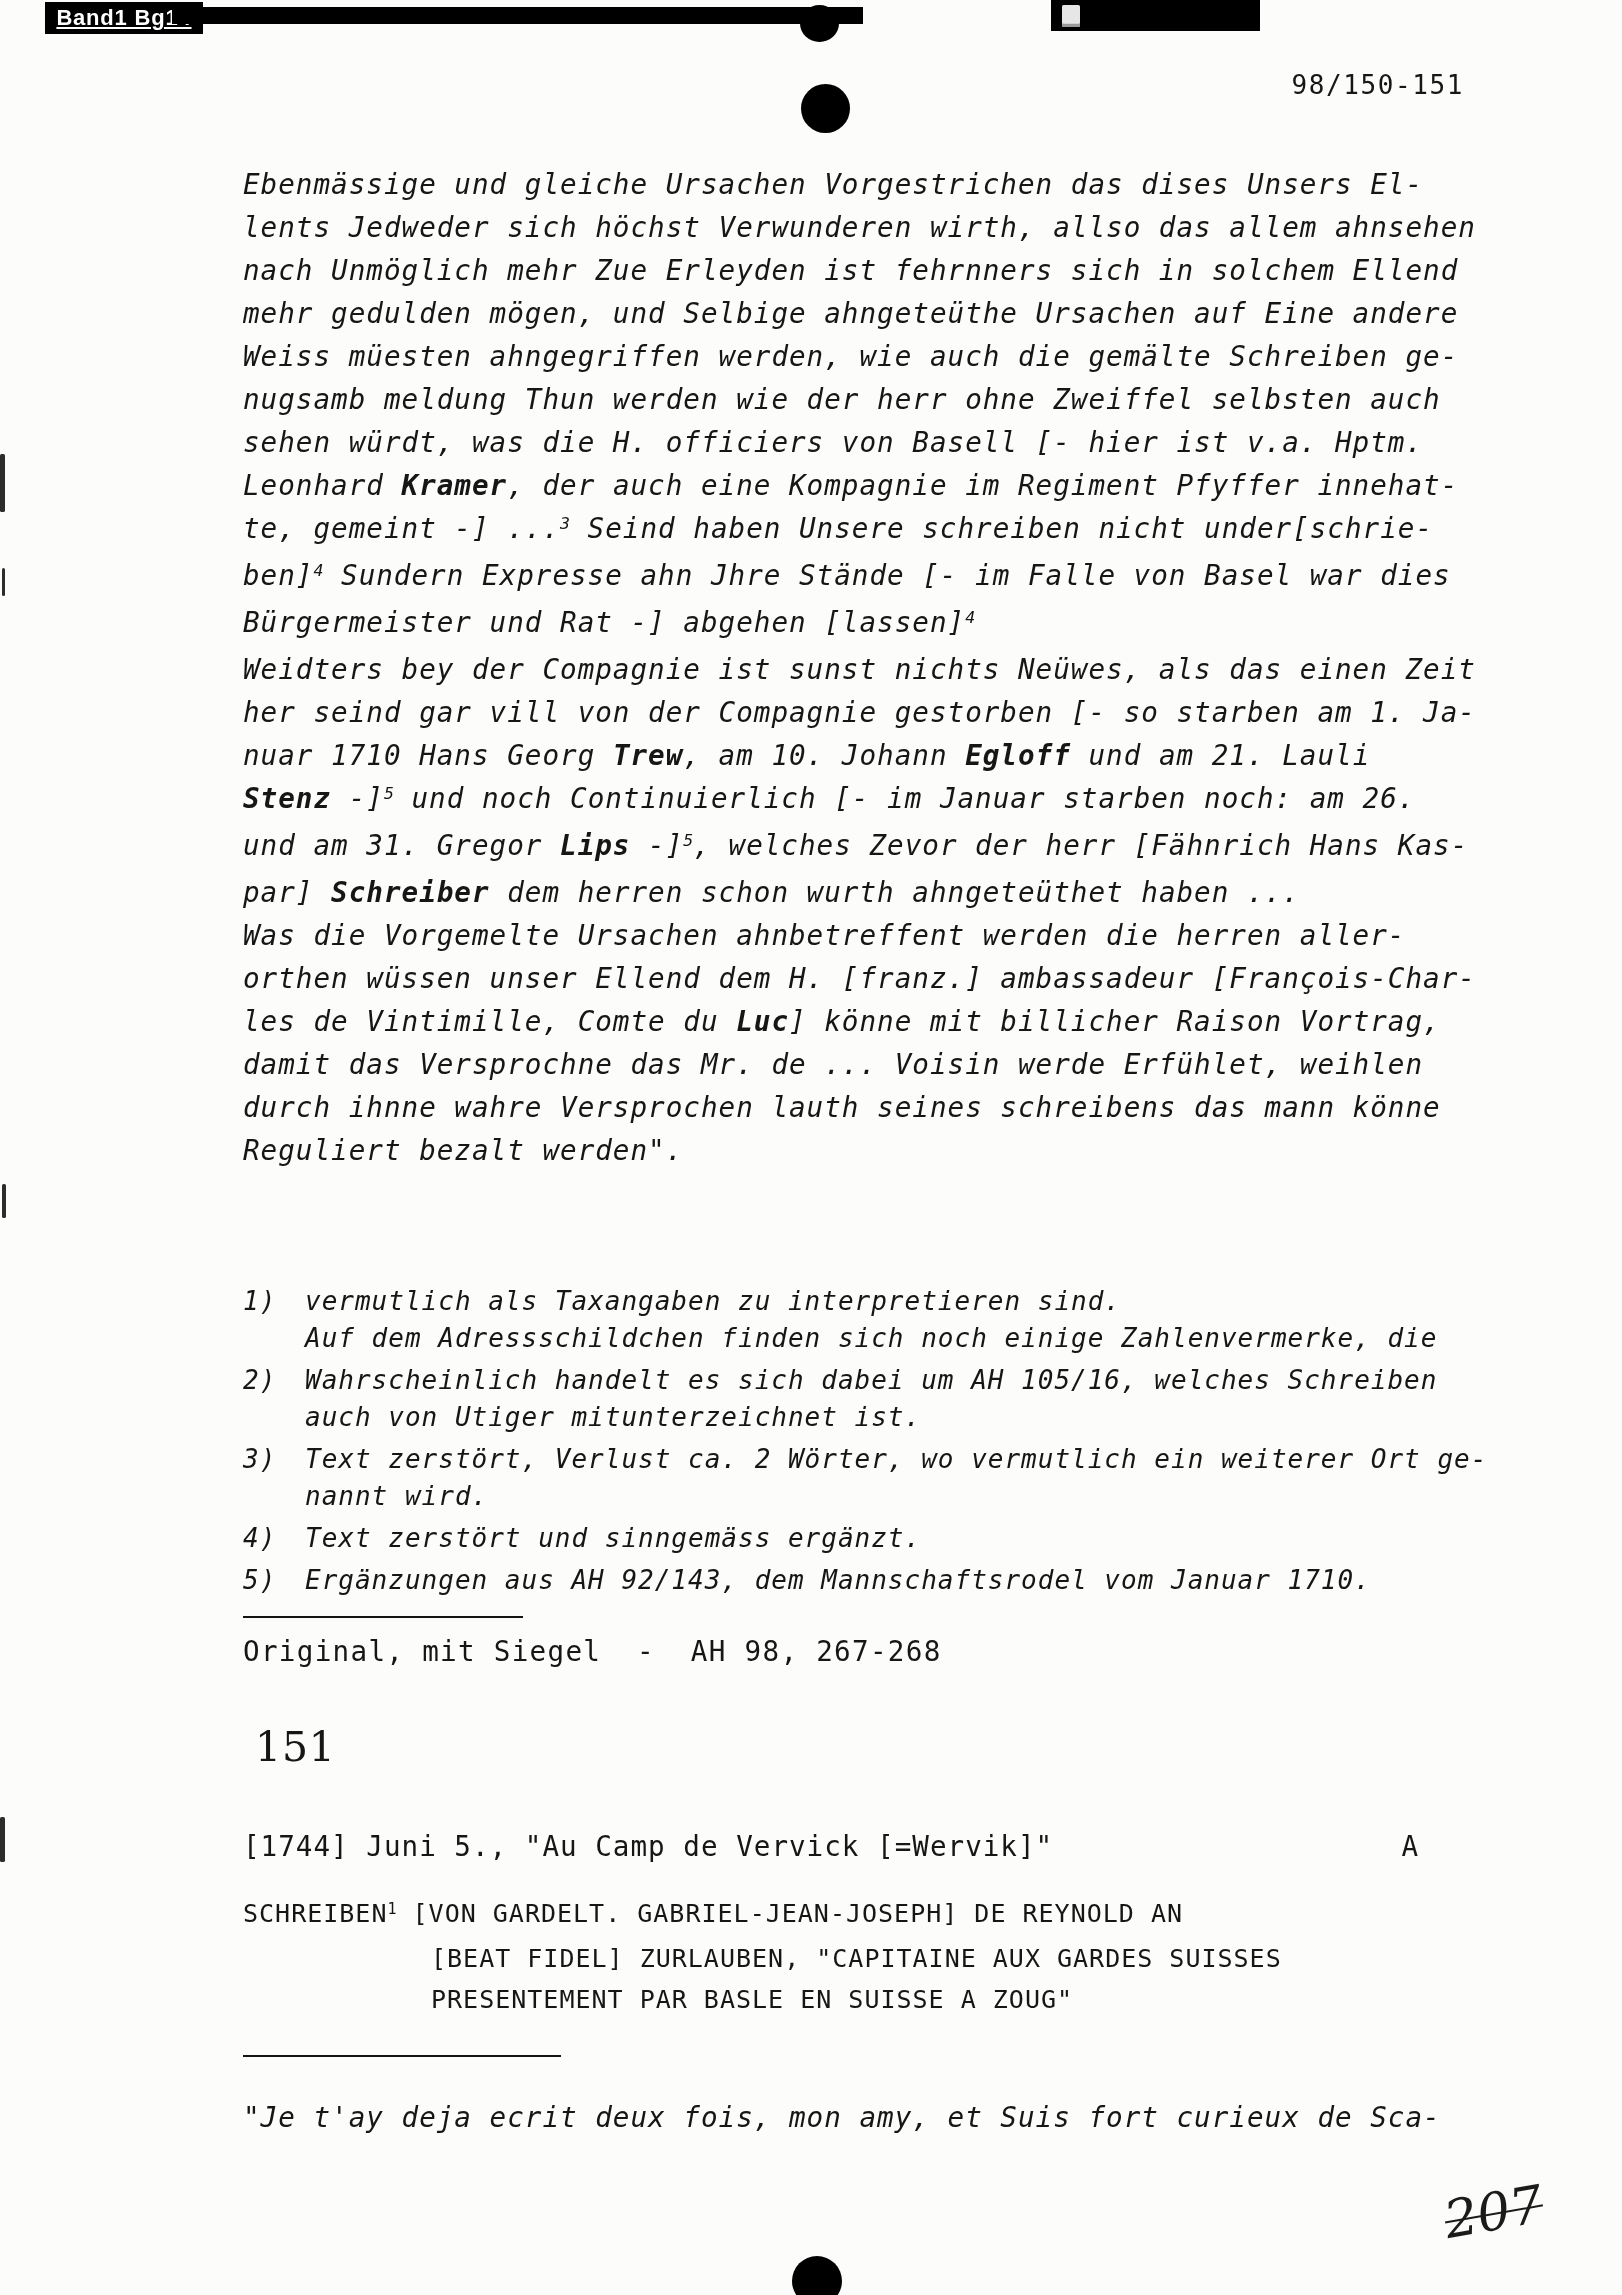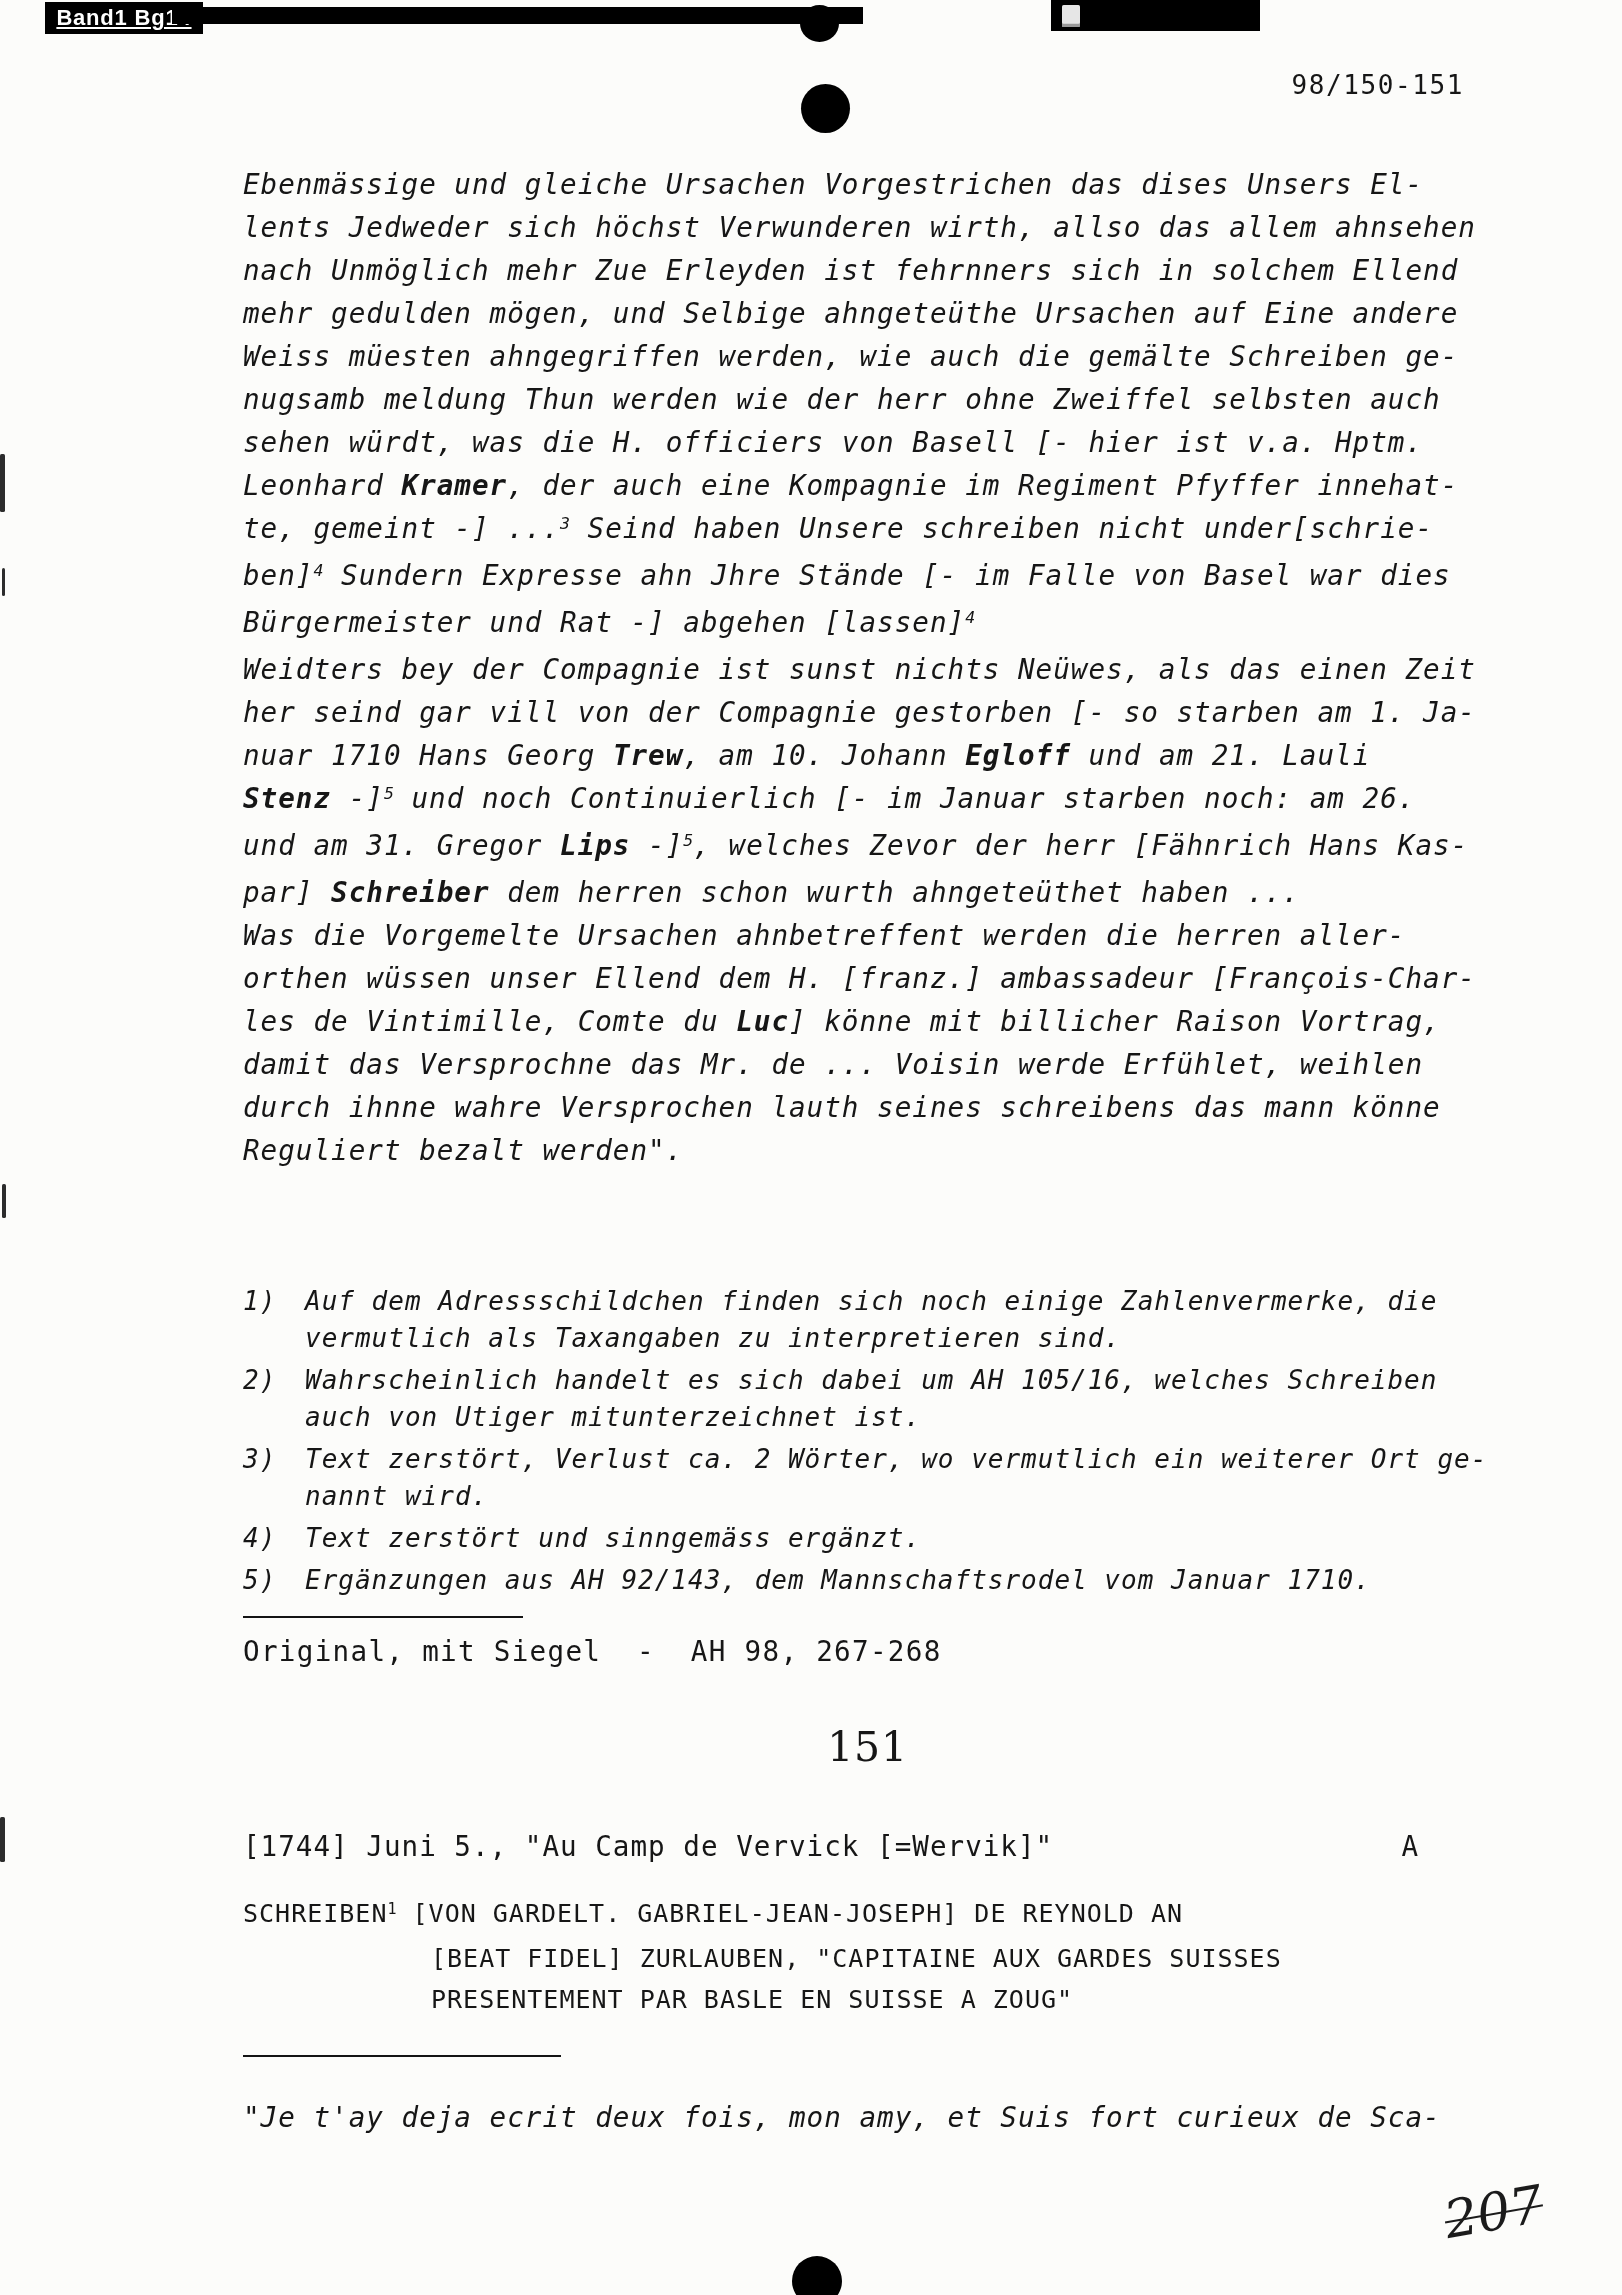--- a/index.html
+++ b/index.html
@@ -55,22 +55,21 @@
   .rule { position: absolute; height: 2.4px; background: #141414; }
   .rule-1 { left: 243px; top: 1616px; width: 280px; }
   .rule-2 { left: 243px; top: 2055px; width: 318px; }
 
   .provenance {
     position: absolute; left: 243px; top: 1635px;
     font-size: 27.6px; letter-spacing: 1.3px; white-space: pre;
   }
 
   .entry-number {
-    position: absolute; left: 243px; top: 1723px; width: 1249px;
-    text-align: center;
+    position: absolute; left: 255px; top: 1723px; width: 1249px;
     font-family: "DejaVu Serif", "Liberation Serif", serif;
     font-size: 41px; letter-spacing: 0.8px;
   }
 
   .date-row {
     position: absolute; left: 243px; top: 1830px; width: 1176px;
     display: flex; justify-content: space-between;
     font-size: 27.6px; letter-spacing: 1px; white-space: pre;
   }
 
@@ -139,22 +138,22 @@
       <div class="tline"><span>les de Vintimille, Comte du </span><span class="b">Luc</span><span>] könne mit billicher Raison Vortrag,</span></div>
       <div class="tline"><span>damit das Versprochne das Mr. de ... Voisin werde Erfühlet, weihlen</span></div>
       <div class="tline"><span>durch ihnne wahre Versprochen lauth seines schreibens das mann könne</span></div>
       <div class="tline"><span>Reguliert bezalt werden".</span></div>
     </div>
 
   <div class="footnotes">
       <div class="fn-row">
         <span class="fn-num">1)</span>
         <div class="fn-body">
+          <div class="tline"><span>vermutlich als Taxangaben zu interpretieren sind.</span></div>
           <div class="tline"><span>Auf dem Adressschildchen finden sich noch einige Zahlenvermerke, die</span></div>
-          <div class="tline"><span>vermutlich als Taxangaben zu interpretieren sind.</span></div>
         </div>
       </div>
       <div class="fn-row">
         <span class="fn-num">2)</span>
         <div class="fn-body">
           <div class="tline"><span>Wahrscheinlich handelt es sich dabei um AH 105/16, welches Schreiben</span></div>
           <div class="tline"><span>auch von Utiger mitunterzeichnet ist.</span></div>
         </div>
       </div>
       <div class="fn-row">

